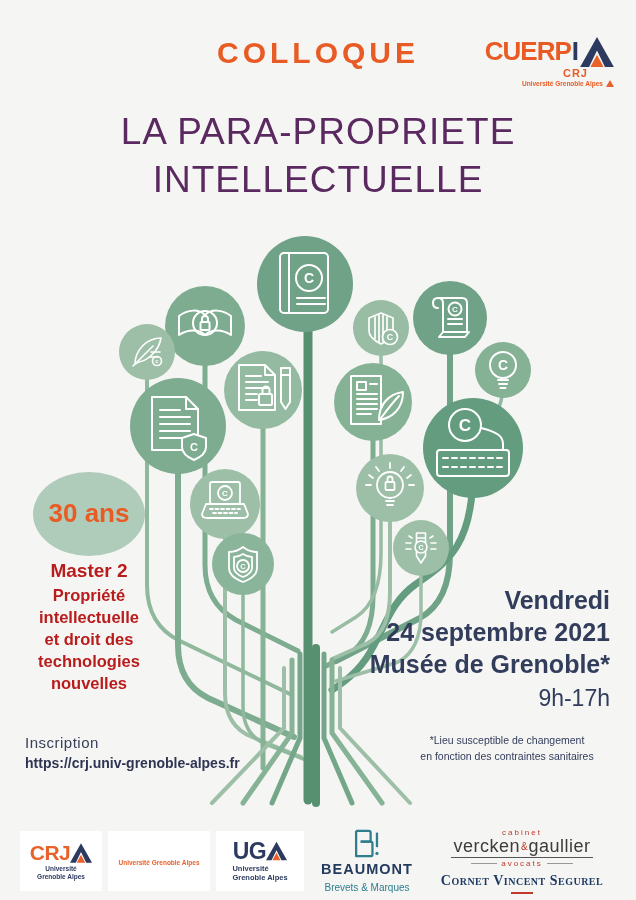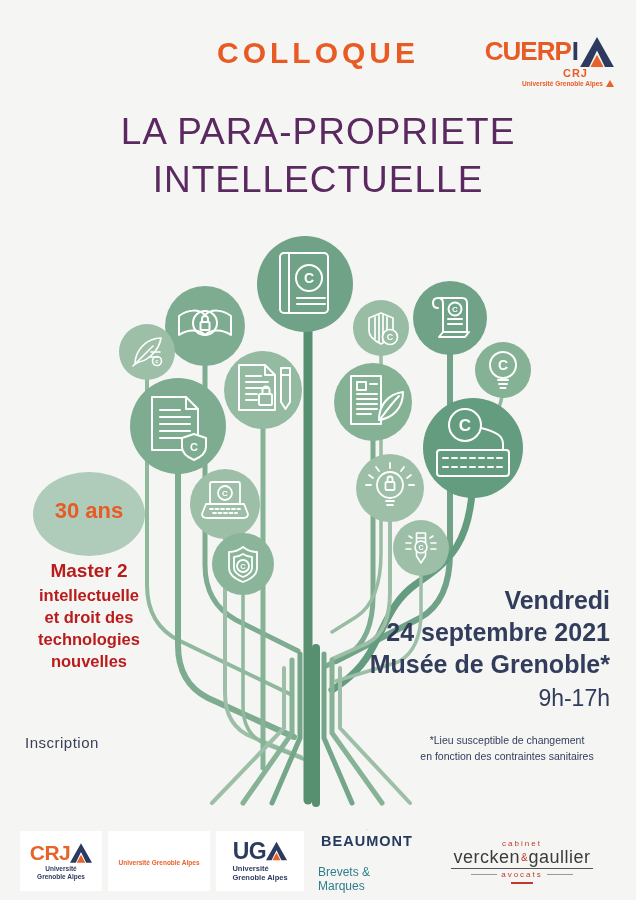--- a/index.html
+++ b/index.html
@@ -20,21 +20,21 @@
               justify-content:flex-end;align-items:center;gap:3px;}
   .tri-orange{width:0;height:0;border-left:4px solid transparent;border-right:4px solid transparent;
               border-bottom:7px solid #E8622B;display:inline-block;}
 
   
   .title{top:108px;left:0;width:636px;text-align:center;color:#5A2960;
          font-size:37px;font-weight:500;letter-spacing:1px;line-height:48px;}
 
   
   .badge30{top:498px;left:33px;width:112px;text-align:center;color:#E85B25;
-           font-size:22px;font-weight:800;}
+           font-size:26px;font-weight:800;}
   .master{top:560px;left:6px;width:166px;text-align:center;color:#b91c1c;line-height:22px;}
   .master-title{font-size:19px;font-weight:600;margin-bottom:2px;}
   .master-line{font-size:16.5px;font-weight:700;}
 
   
   .event{top:584px;right:26px;text-align:right;color:#323D5C;line-height:32px;}
   .event-strong{font-size:25px;font-weight:700;text-align:right;}
   .event-hours{font-size:23px;font-weight:400;margin-top:2px;}
   .event-note{top:732px;right:14px;width:230px;text-align:center;color:#323D5C;
               font-size:10.5px;line-height:16px;}
@@ -55,21 +55,21 @@
   .fdd-row{display:flex;align-items:center;gap:3px;}
   .fdd-l1{color:#2B3A5E;font-size:8.5px;font-weight:700;letter-spacing:.5px;}
   .fdd-l2{color:#2B3A5E;font-size:18px;font-weight:800;letter-spacing:.5px;line-height:18px;}
   .fdd-org{color:#E8622B;font-size:6.5px;font-weight:700;margin-top:2px;}
   .uga-card{left:216px;top:831px;width:88px;height:60px;}
   .uga-row{display:flex;align-items:flex-end;}
   .uga-word{color:#2B3A5E;font-size:23px;font-weight:800;letter-spacing:-.5px;line-height:22px;}
   .uga-org{color:#2B3A5E;font-size:7.5px;font-weight:700;line-height:9px;text-align:left;margin-top:2px;}
   .bea-card{left:318px;top:829px;width:98px;height:64px;background:transparent;}
   .bea-name{color:#243A5E;font-size:14.5px;font-weight:600;letter-spacing:1px;margin-top:3px;}
-  .bea-sub{color:#2E7E8E;font-size:12px;margin-top:16px;}
+  .bea-sub{color:#2E7E8E;font-size:10px;margin-top:5px;}
   .ver-card{left:424px;top:827px;width:196px;height:68px;background:transparent;}
   .ver-cab{color:#C0392B;font-size:8px;letter-spacing:2px;}
   .ver-row{display:flex;align-items:center;border-bottom:1.5px solid #555;padding:0 2px 1px;}
   .ver-name{color:#3C3C3C;font-size:18px;letter-spacing:.5px;line-height:19px;}
   .ver-amp{color:#C0392B;font-size:10px;margin:0 1px;}
   .ver-avo{display:flex;align-items:center;gap:4px;margin-top:1px;}
   .ver-avo-line{width:26px;height:1px;background:#999;}
   .ver-avo-txt{color:#C0392B;font-size:8px;letter-spacing:2px;}
   .cor-name{color:#1E3A63;font-size:14px;font-weight:700;letter-spacing:.5px;margin-top:5px;
             font-family:"Liberation Serif",serif;font-variant:small-caps;}
@@ -287,39 +287,41 @@
 
   <div class="layer title">
     <div>LA PARA-PROPRIETE</div>
     <div>INTELLECTUELLE</div>
   </div>
 
   <div class="layer badge30">30 ans</div>
 
   <div class="layer master">
     <div class="master-title">Master 2</div>
+    <div class="master-line">Propriété</div>
     <div class="master-line">intellectuelle</div>
     <div class="master-line">et droit des</div>
     <div class="master-line">technologies</div>
     <div class="master-line">nouvelles</div>
   </div>
 
   <div class="layer event">
     <div class="event-strong">Vendredi</div>
     <div class="event-strong">24 septembre 2021</div>
     <div class="event-strong">Musée de Grenoble*</div>
     <div class="event-hours">9h-17h</div>
   </div>
   <div class="layer event-note">
     <div>*Lieu susceptible de changement</div>
     <div>en fonction des contraintes sanitaires</div>
   </div>
 
   <div class="layer inscription">
     <div class="insc-label">Inscription</div>
+    <div class="insc-url">https://crj.univ-grenoble-alpes.fr</div>
   </div>
 
   <div class="logo-card crj-card">
     <div class="crj-row">
       <span class="crj-name">CRJ</span>
       <svg width="22" height="24" viewBox="0 0 36 32">
         <polygon points="18,0 36,32 26.5,32 18,14.5 9.5,32 0,32" fill="#2B3A5E"></polygon>
         <polygon points="18,19 25,32 11,32" fill="#E8622B"></polygon>
       </svg>
     </div>
@@ -363,16 +365,17 @@
     <div class="ver-row">
       <span class="ver-name">vercken</span>
       <span class="ver-amp">&amp;</span>
       <span class="ver-name">gaullier</span>
     </div>
     <div class="ver-avo">
       <span class="ver-avo-line"></span>
       <span class="ver-avo-txt">avocats</span>
       <span class="ver-avo-line"></span>
     </div>
+    <div class="cor-name">Cornet Vincent Segurel</div>
     <div class="cor-dash"></div>
   </div>
 
 </div>
 
 </body></html>

